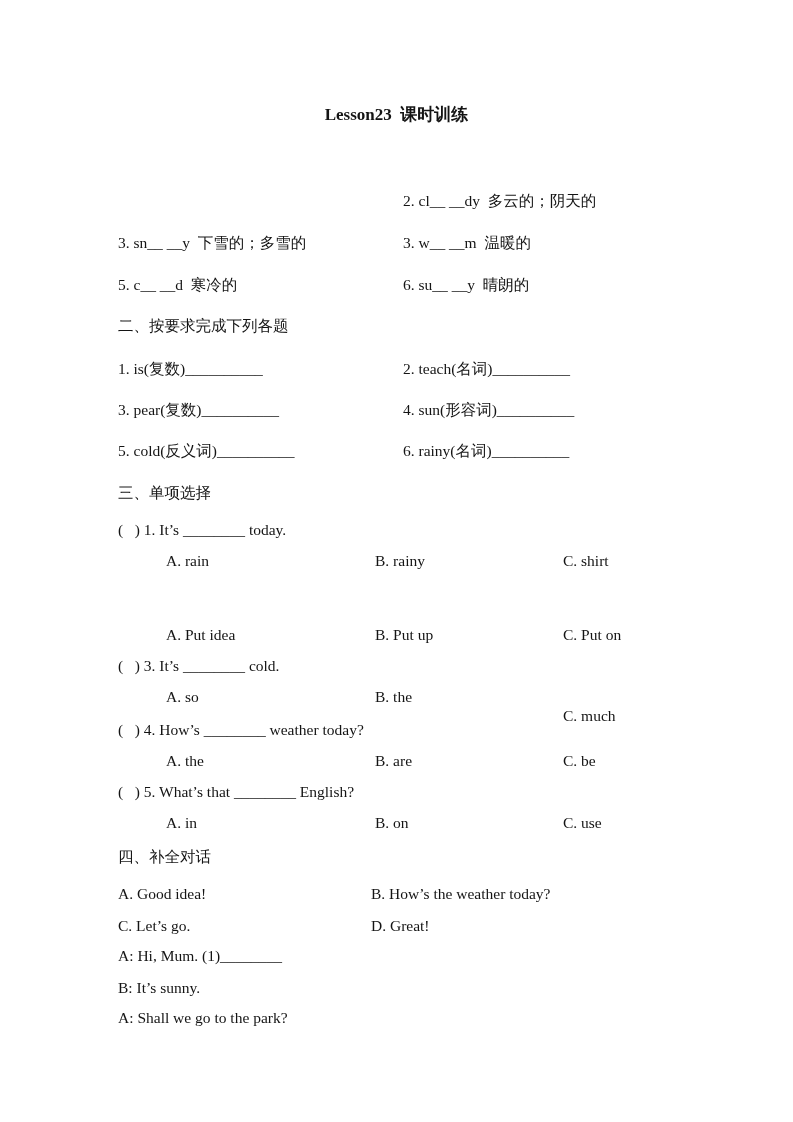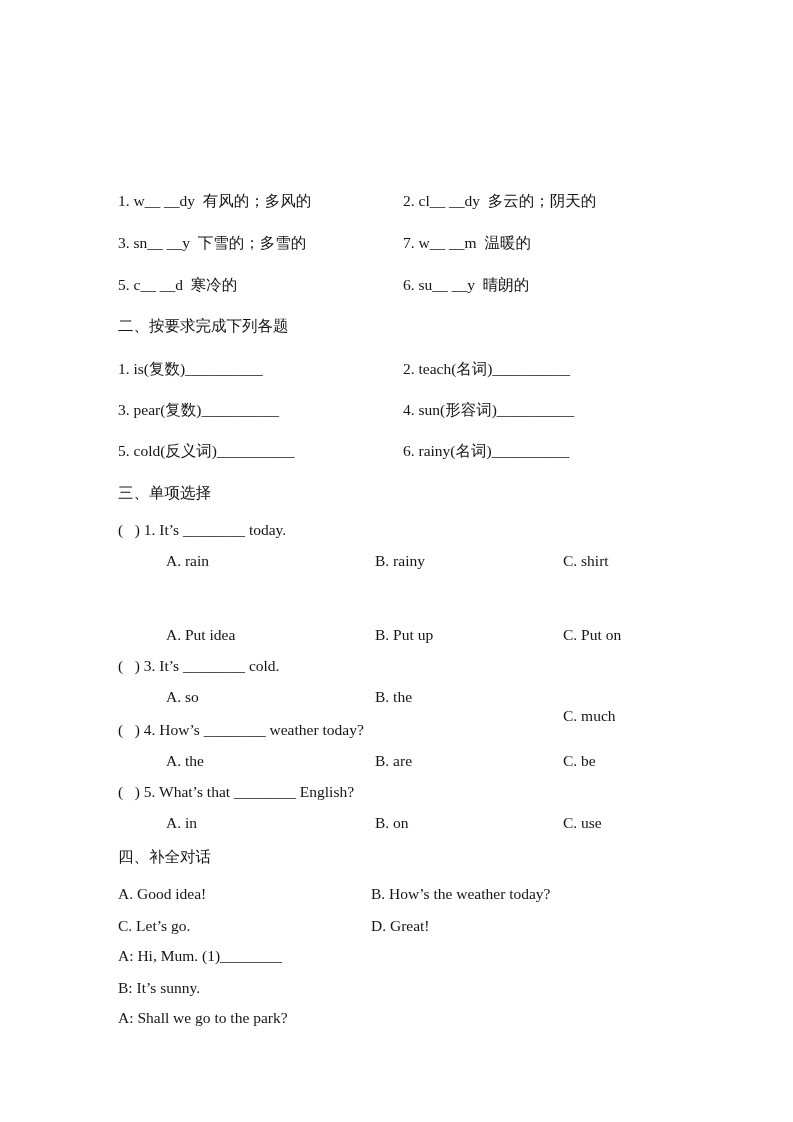--- a/index.html
+++ b/index.html
@@ -37,25 +37,25 @@
   .oA  { left: 166px; }   
   .oB  { left: 375px; }   
   .oC  { left: 563px; }   
   .s4b { left: 371px; }   
 </style>
 </head>
 <body>
 
 <div class="page">
 
+  <div class="title">Lesson23  课时训练</div>
 
-  <div class="line c1" style="top:191px">1. w__ __dy  有风的；多风的</div>
   <div class="line c2" style="top:191px">2. cl__ __dy  多云的；阴天的</div>
   <div class="line c1" style="top:233px">3. sn__ __y  下雪的；多雪的</div>
-  <div class="line c2" style="top:233px">7. w__ __m  温暖的</div>
+  <div class="line c2" style="top:233px">3. w__ __m  温暖的</div>
   <div class="line c1" style="top:275px">5. c__ __d  寒冷的</div>
   <div class="line c2" style="top:275px">6. su__ __y  晴朗的</div>
 
   <div class="line c1" style="top:316px">二、按要求完成下列各题</div>
   <div class="line c1" style="top:359px">1. is(复数)__________</div>
   <div class="line c2" style="top:359px">2. teach(名词)__________</div>
   <div class="line c1" style="top:400px">3. pear(复数)__________</div>
   <div class="line c2" style="top:400px">4. sun(形容词)__________</div>
   <div class="line c1" style="top:441px">5. cold(反义词)__________</div>
   <div class="line c2" style="top:441px">6. rainy(名词)__________</div>

